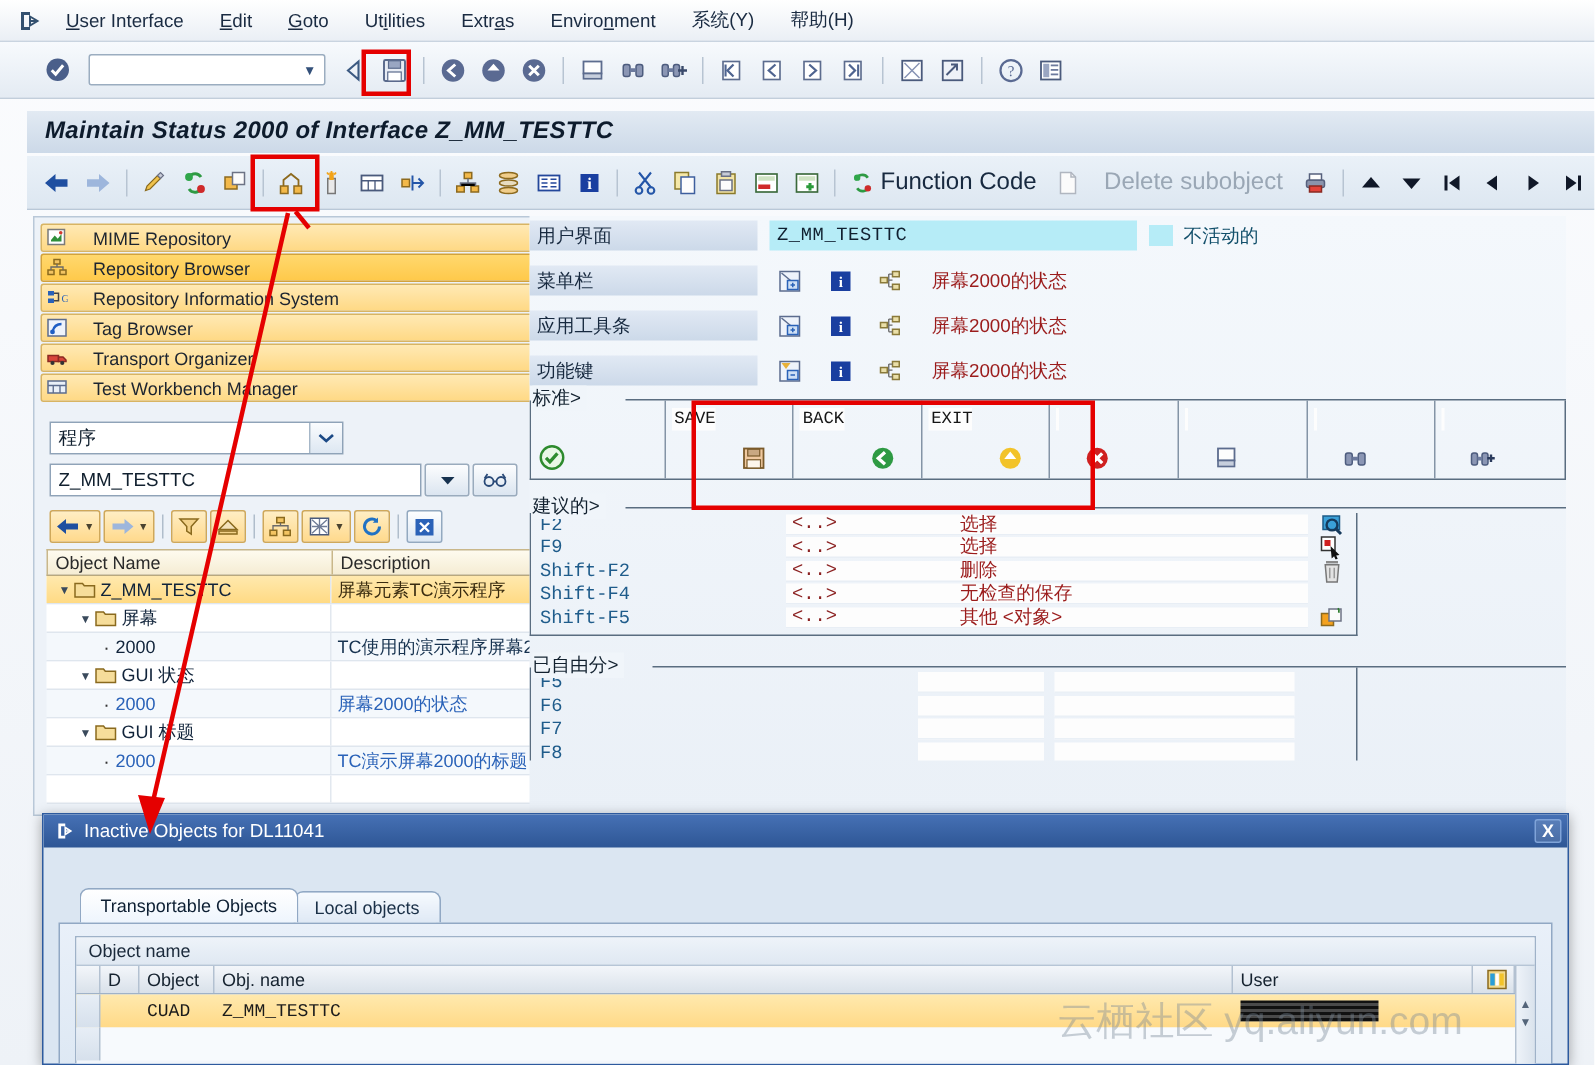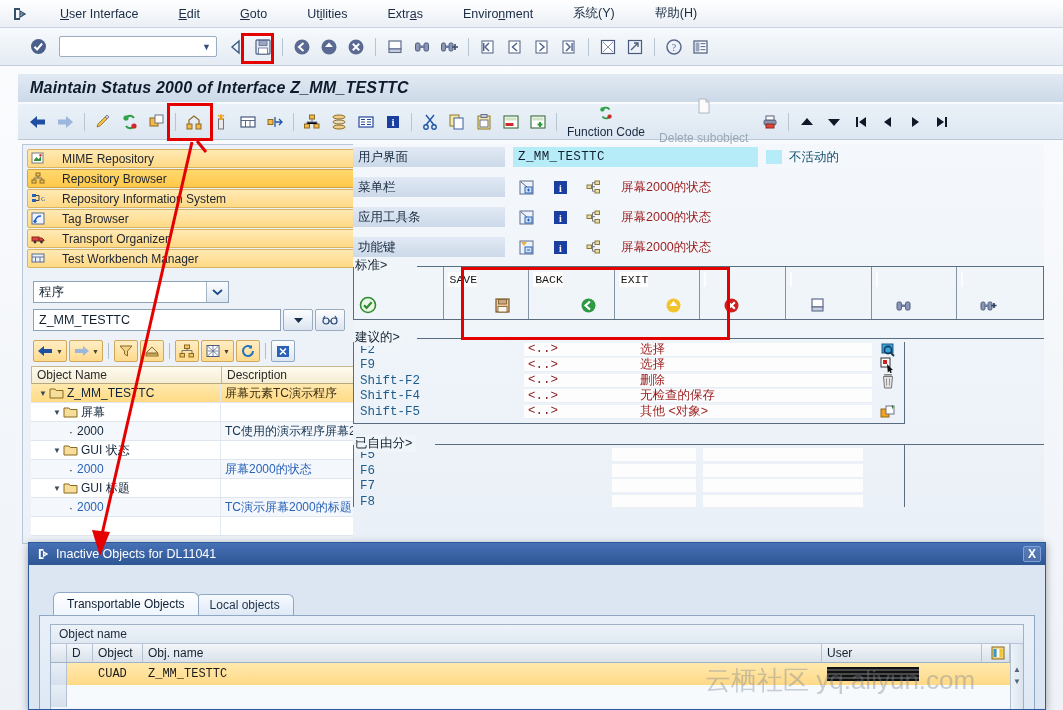--- a/index.html
+++ b/index.html
@@ -15,21 +15,21 @@
     position: relative;
     width: 1063px; height: 710px;
     background: linear-gradient(#fbfcfe, #eef2f7);
   }
 
   
   .menubar {
     position: absolute; left: 0; top: 0; width: 1063px; height: 28px;
     background: linear-gradient(#ffffff, #eaeff5);
     border-bottom: 1px solid #c9d4e0;
-    display: flex; align-items: center; padding-left: 8px; gap: 20px;
+    display: flex; align-items: center; padding-left: 8px; gap: 4px;
   }
   .menubar .sysicon {
     width: 22px; height: 20px; display: flex; align-items: center; justify-content: center;
     color: #2f4f7a;
   }
   .menuitem {
     padding: 3px 10px; color: #1a2b42; font-size: 12.5px; white-space: nowrap;
     border-radius: 2px;
   }
   .menuitem u { text-decoration: underline; }
@@ -70,21 +70,21 @@
     position: absolute; left: 18px; top: 104px; width: 1045px; height: 36px;
     background: linear-gradient(#eaf1f8, #dde7f1);
     border-bottom: 1px solid #b9c8d8;
     display: flex; align-items: center; padding-left: 6px; gap: 1px;
   }
   .atbtn {
     height: 26px; min-width: 26px; padding: 0 3px;
     display: flex; align-items: center; justify-content: center; gap: 4px;
     border: 1px solid transparent; border-radius: 2px; color: #17293f;
   }
-  .atbtn.lbl { padding: 0 7px 0 4px; font-size: 12px; flex-direction: column; }
+  .atbtn.lbl { padding: 0 7px 0 4px; font-size: 16px; }
   .atbtn.disabled { color: #9aa7b5; gap: 17px; }
 
   
   .leftpanel {
     position: absolute; left: 22px; top: 144px; width: 344px; height: 400px;
     background: #edf2f8; border: 1px solid #b9c8d8;
     overflow: hidden;
   }
   .navlist { padding: 3px 2px 2px 2px; }
   .navrow {

